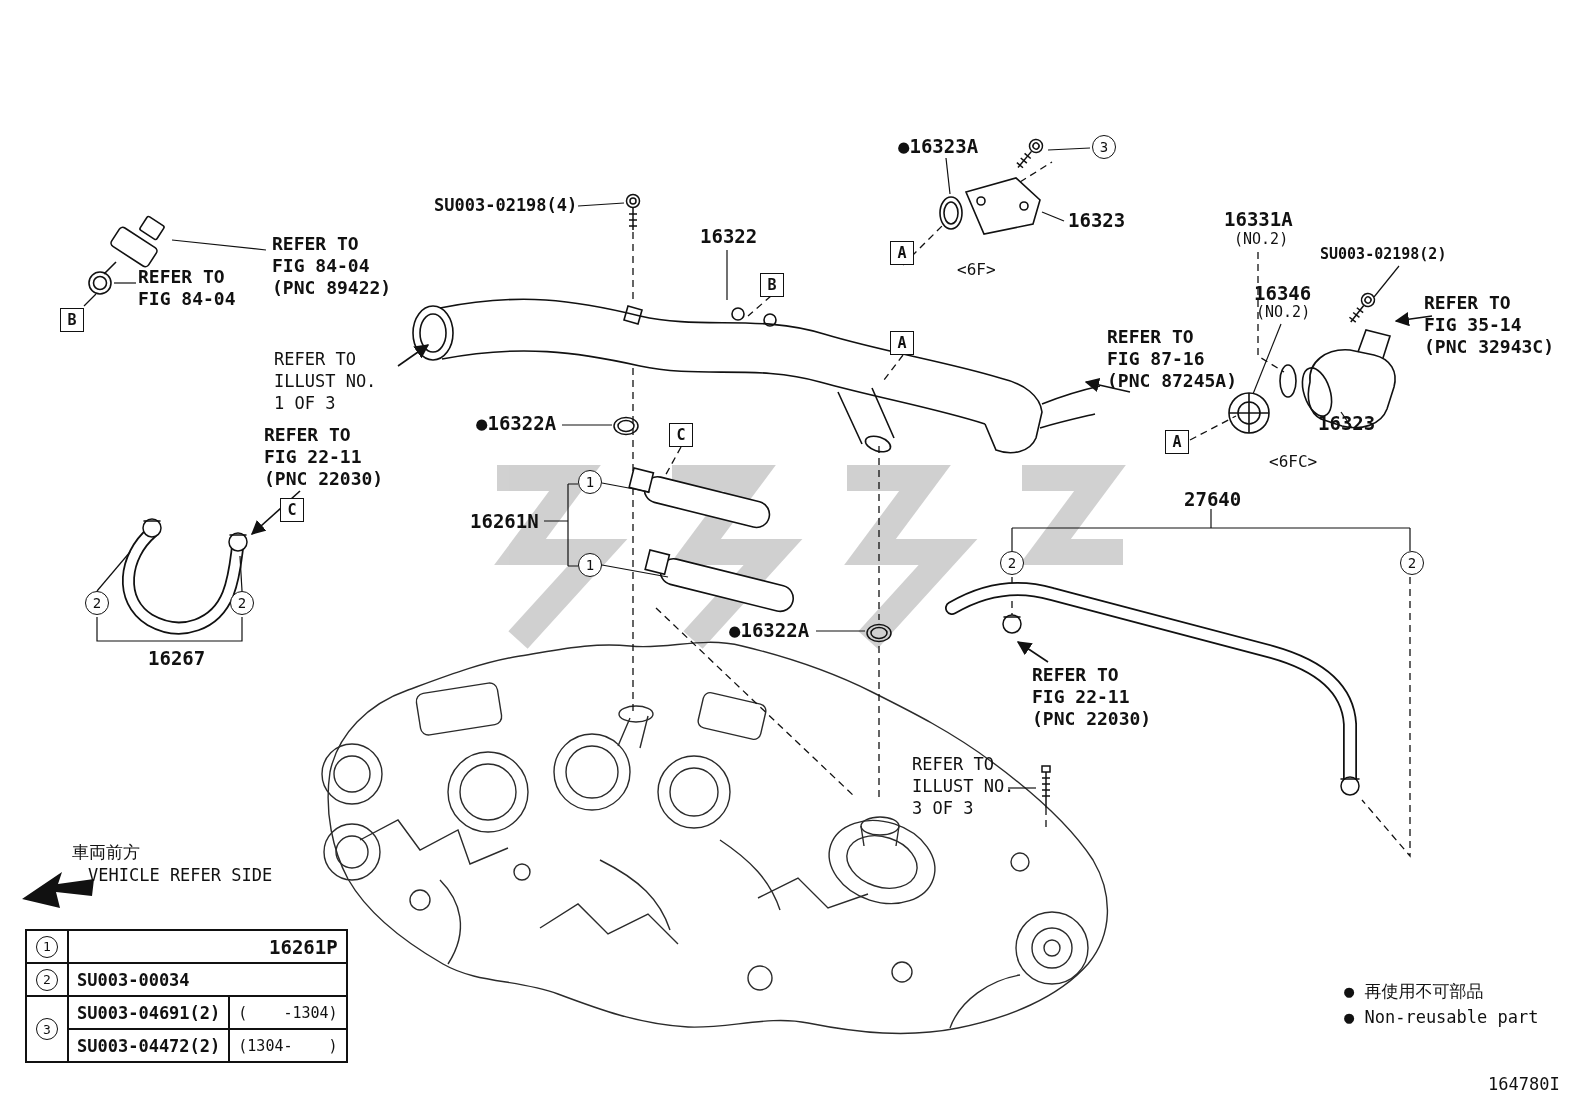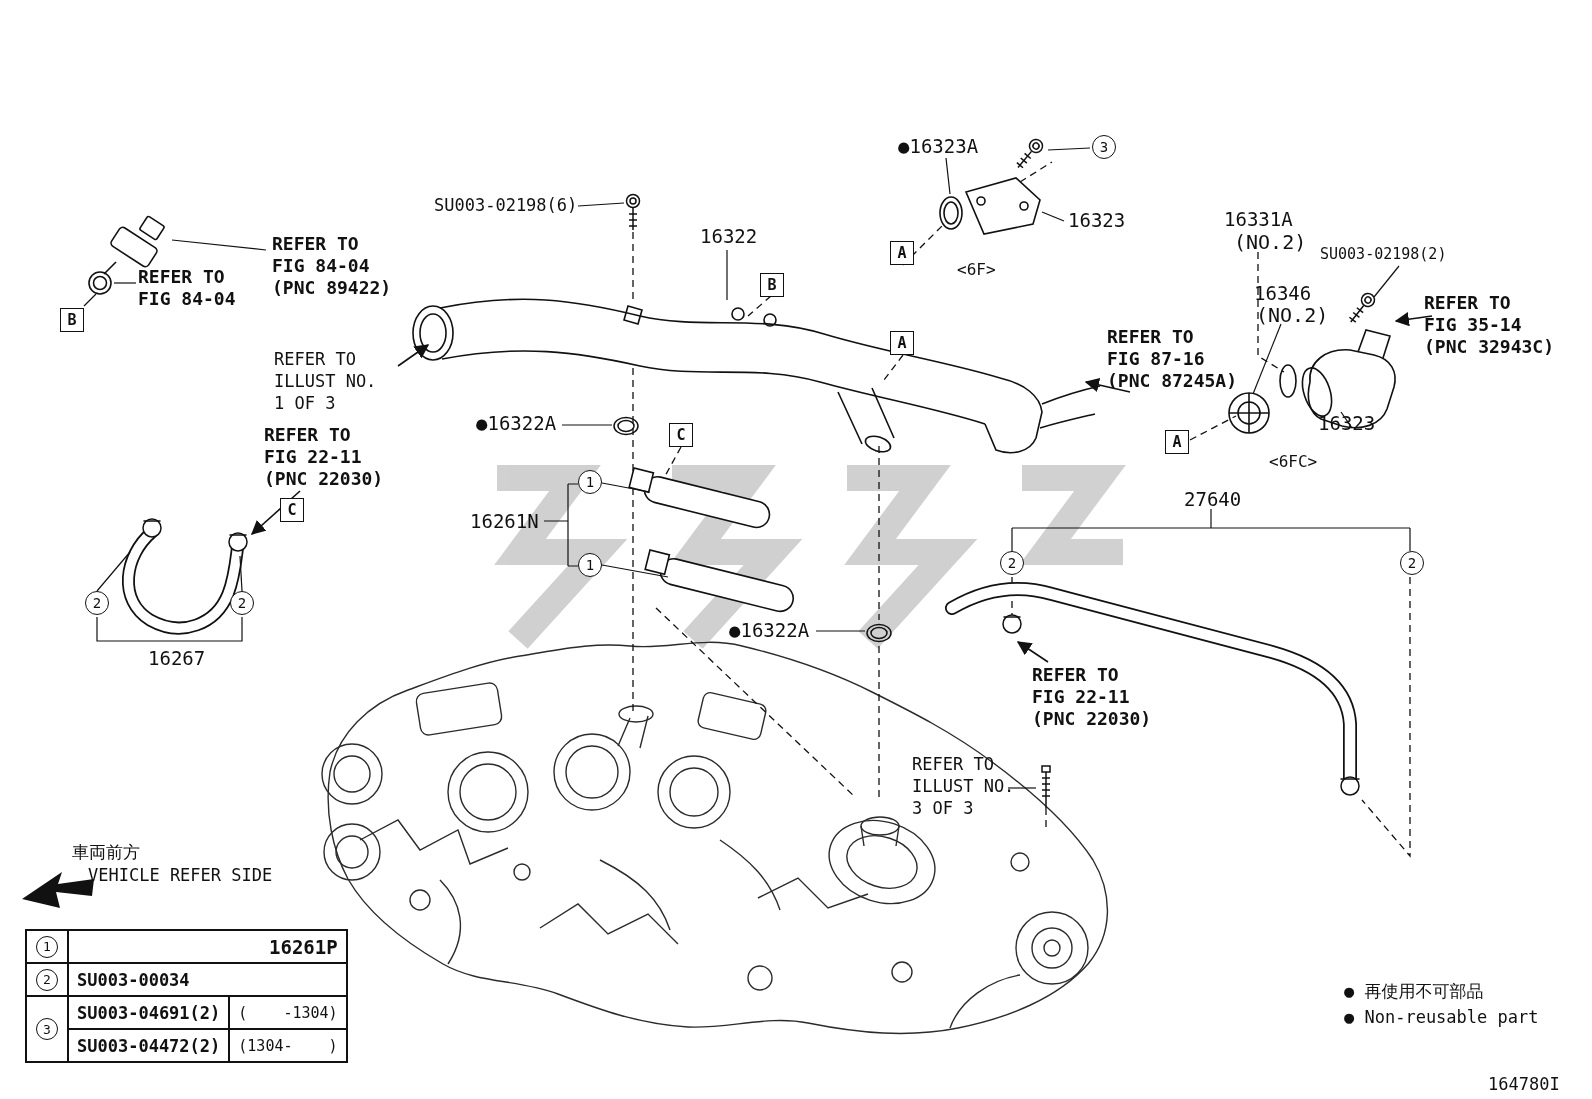--- a/index.html
+++ b/index.html
@@ -1,22 +1,22 @@
 <!DOCTYPE html>
 <html><head>
 <meta charset="utf-8">
 <style>
   *{margin:0;padding:0;box-sizing:border-box}
   html,body{background:#fff}
   #app{position:relative;width:1592px;height:1099px;background:#fff;overflow:hidden;
        font-family:"DejaVu Sans Mono","Liberation Mono",monospace;color:#111}
   #art{position:absolute;left:0;top:0;width:1592px;height:1099px}
   .lbl{position:absolute;white-space:pre-line;line-height:1.15}
-  .pn{font-size:19px;font-weight:normal}
-  .pn-sm{font-size:20px;font-weight:normal}
+  .pn{font-size:19px;font-weight:bold}
+  .pn-sm{font-size:15px;font-weight:normal}
   .ref{font-size:18px;font-weight:bold;line-height:1.22}
   .ref-light{font-size:17px;font-weight:normal;line-height:1.28}
   .tag{font-size:16px;font-weight:normal}
   .note{font-size:17px;font-weight:normal}
   .boxmark{position:absolute;width:24px;height:24px;border:1.7px solid #111;background:#fff;
            display:flex;align-items:center;justify-content:center;font-size:15px;font-weight:bold}
   .circmark{position:absolute;width:24px;height:24px;border:1.6px solid #111;border-radius:50%;background:#fff;
             display:flex;align-items:center;justify-content:center;font-size:14px}
   .circ-inline{display:inline-flex;width:22px;height:22px;border:1.5px solid #111;border-radius:50%;
                align-items:center;justify-content:center;font-size:13px}
@@ -251,21 +251,21 @@
   <div class="lbl ref" style="left:1424px;top:292px">REFER TO
 FIG 35-14
 (PNC 32943C)</div>
   <div class="lbl ref" style="left:1032px;top:664px">REFER TO
 FIG 22-11
 (PNC 22030)</div>
   <div class="lbl ref-light" style="left:912px;top:754px">REFER TO
 ILLUST NO.
 3 OF 3</div>
 
-  <div class="lbl pn" style="left:434px;top:196px;font-size:17px">SU003-02198(6)</div>
+  <div class="lbl pn" style="left:434px;top:196px;font-size:17px">SU003-02198(4)</div>
   <div class="lbl pn" style="left:1320px;top:246px;font-size:15px">SU003-02198(2)</div>
   <div class="lbl pn" style="left:700px;top:226px">16322</div>
   <div class="lbl pn" style="left:898px;top:136px">●16323A</div>
   <div class="lbl pn" style="left:1068px;top:210px">16323</div>
   <div class="lbl pn" style="left:1224px;top:209px">16331A</div>
   <div class="lbl pn-sm" style="left:1234px;top:231px">(NO.2)</div>
   <div class="lbl pn" style="left:1254px;top:283px">16346</div>
   <div class="lbl pn-sm" style="left:1256px;top:304px">(NO.2)</div>
   <div class="lbl tag" style="left:957px;top:261px">&lt;6F&gt;</div>
   <div class="lbl tag" style="left:1269px;top:453px">&lt;6FC&gt;</div>

